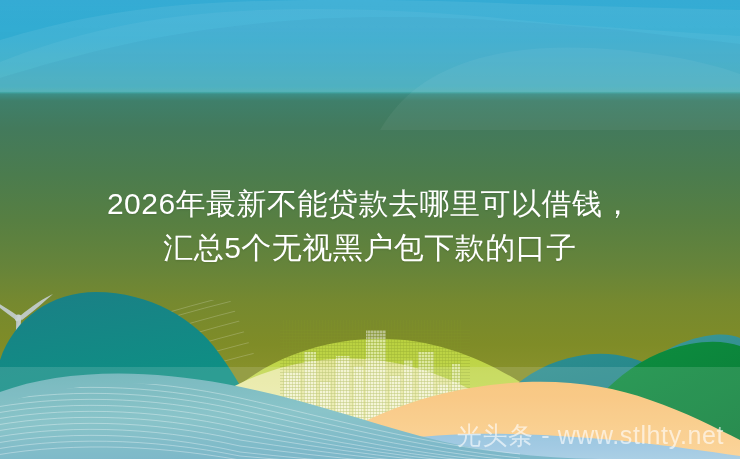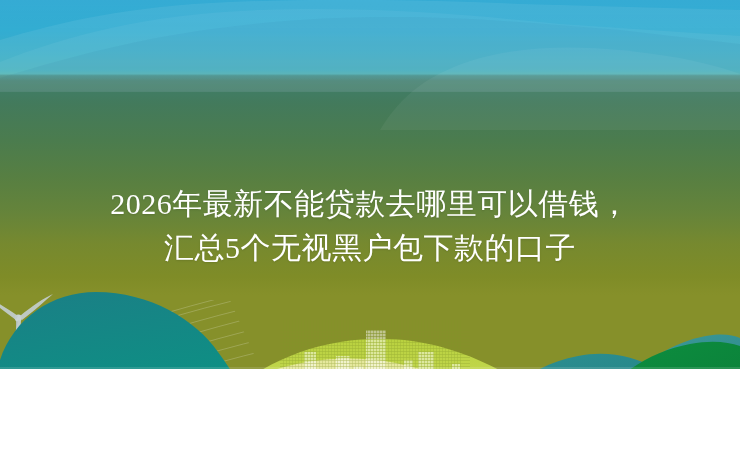--- a/index.html
+++ b/index.html
@@ -1,22 +1,22 @@
 <!DOCTYPE html>
 <html><head>
 <meta charset="utf-8">
 <style>
   * { margin:0; padding:0; box-sizing:border-box; }
   html,body { background:#fff; }
 
   #stage {
     position:relative;
-    width:740px; height:369px;
+    width:740px; height:459px;
     overflow:hidden;
-    font-family:Liberation Serif, serif;
+    font-family:Liberation Sans, sans-serif;
   }
 
   
   .bg-base {
     position:absolute; inset:0;
     background:linear-gradient(180deg,
       #1ea2cf 0%,
       #22a6ce 8%,
       #2fa9c6 14%,
       #3aaebc 19%,
@@ -316,14 +316,15 @@
         <path d="M-20,458 C60,442 150,444 240,460 C330,466 420,472 520,479"></path>
       </g>
     </g>
   </svg>
 
   <div class="band-light-b"></div>
 
   <div class="headline">2026年最新不能贷款去哪里可以借钱，
 汇总5个无视黑户包下款的口子</div>
 
+  <div class="watermark">光头条 - www.stlhty.net</div>
 
 </div>
 
 </body></html>

